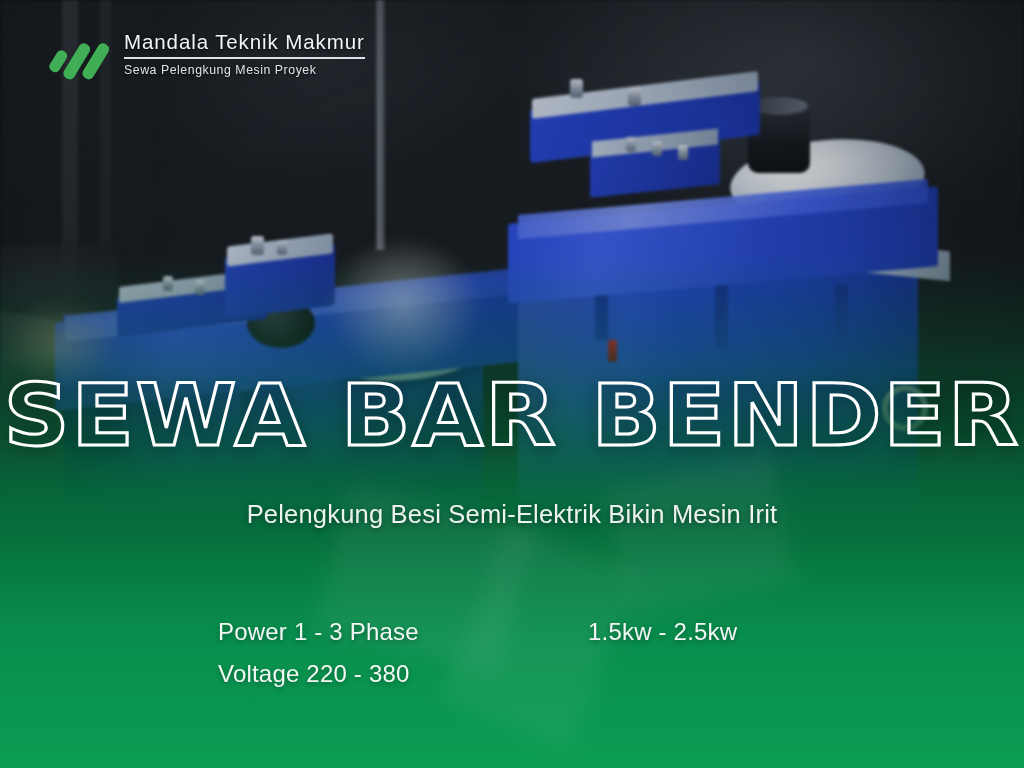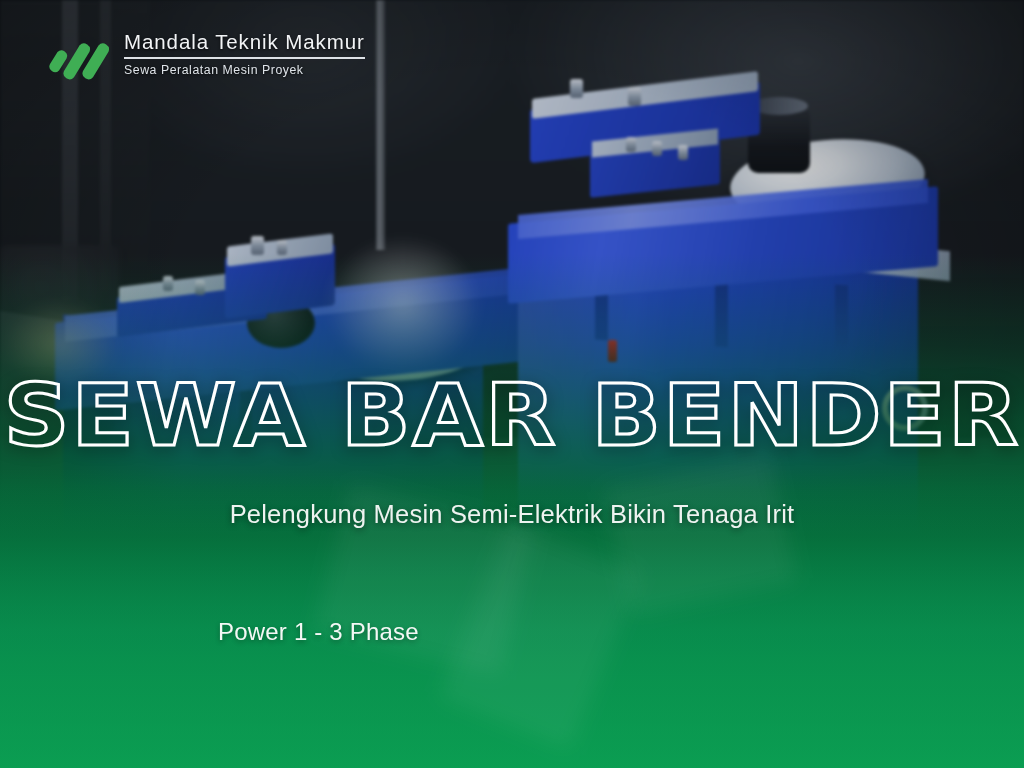--- a/index.html
+++ b/index.html
@@ -302,27 +302,29 @@
       <svg class="brand-mark" viewBox="0 0 62 52">
         <g fill="#3FAE54">
           <path d="M2 36 L9.5 24 A5.6 5.6 0 0 1 18.5 30.4 L11 42.4 A5.6 5.6 0 0 1 2 36 Z"></path>
           <path d="M16 43 L31.5 17.5 A6 6 0 0 1 41.5 23.8 L26 49.3 A6 6 0 0 1 16 43 Z"></path>
           <path d="M35 43 L50.5 17.5 A6 6 0 0 1 60.5 23.8 L45 49.3 A6 6 0 0 1 35 43 Z"></path>
         </g>
       </svg>
       <div class="brand-text">
         <div class="brand-name">Mandala Teknik Makmur</div>
         <div class="brand-rule"></div>
-        <div class="brand-tag">Sewa Peralatan Mesin Proyek</div>
+        <div class="brand-tag">Sewa Pelengkung Mesin Proyek</div>
       </div>
     </div>
 
     <div class="headline">SEWA BAR BENDER</div>
 
-    <div class="subtitle">Pelengkung Mesin Semi-Elektrik Bikin Tenaga Irit</div>
+    <div class="subtitle">Pelengkung Besi Semi-Elektrik Bikin Mesin Irit</div>
 
 
     <div class="specs">
       <div class="spec-cell">Power 1 - 3 Phase</div>
+      <div class="spec-cell">1.5kw - 2.5kw</div>
+      <div class="spec-cell">Voltage 220 - 380</div>
     </div>
 
   </div>
 </div>
 
 </body></html>

